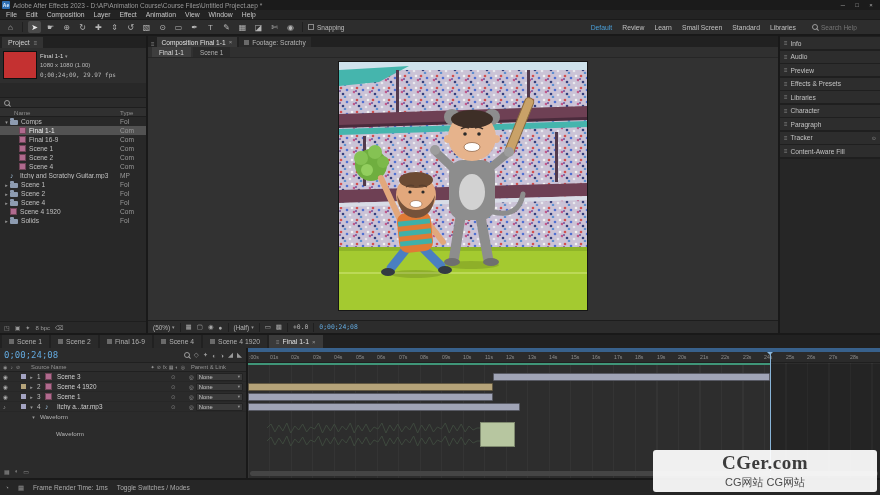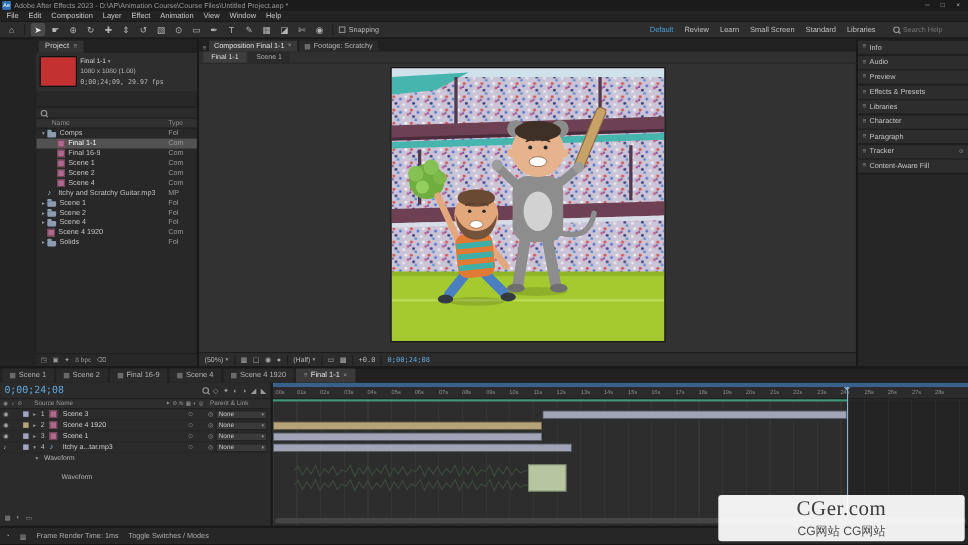--- a/index.html
+++ b/index.html
@@ -22,21 +22,21 @@
 .snap{display:flex;align-items:center;gap:3px;font-size:6.5px;color:#bdbdbd;}
 .checkbox{width:6px;height:6px;border:1px solid #8a8a8a;background:#2d2d2d;display:inline-block;}
 .ws{margin-left:auto;display:flex;align-items:center;gap:10px;font-size:6.8px;color:#c0c0c0;}
 .ws-item.active{color:#4a9fd8;}
 .search-help{display:flex;align-items:center;gap:3px;margin-left:6px;margin-right:3px;}
 .search-help input{background:transparent;border:none;outline:none;color:#9a9a9a;font-size:6.5px;width:52px;font-family:inherit;}
 .mag{width:6px;height:6px;border:1px solid #9a9a9a;border-radius:50%;position:relative;display:inline-block;flex:0 0 auto;}
 .mag::after{content:"";position:absolute;width:3px;height:1px;background:#9a9a9a;transform:rotate(45deg);right:-2px;bottom:-1px;}
 
 
-.main{position:absolute;top:36px;left:0;width:880px;height:297px;display:flex;padding-left:33px;}
+.main{position:absolute;top:36px;left:0;width:880px;height:297px;display:flex;}
 
 
 .project-panel{width:148px;background:#282828;border-right:2px solid #191919;display:flex;flex-direction:column;}
 .pp-tabs{height:12px;background:#212121;display:flex;align-items:flex-end;padding-left:2px;}
 .pp-tab{background:#333;height:11px;display:flex;align-items:center;gap:4px;padding:0 6px;font-size:7px;color:#d0d0d0;}
 .burger{color:#8a8a8a;font-size:6px;}
 .pp-preview{display:flex;gap:4px;padding:4px;background:#2e2e2e;}
 .pp-thumb{width:32px;height:26px;background:#c43131;outline:1px solid #111;flex:0 0 auto;}
 .pp-info{font-size:6px;color:#b9b9b9;line-height:1.5;}
 .pp-info .name{color:#dadada;}
@@ -134,21 +134,21 @@
 .playhead::before{content:"";position:absolute;top:0;left:-3px;border:3.5px solid transparent;border-top-color:#88b4d8;}
 .h-scroll{position:absolute;bottom:2px;left:2px;right:2px;height:5px;background:#222;border-radius:2px;}
 .h-thumb{position:absolute;top:0;left:0;width:100%;height:5px;background:#454545;border-radius:2px;}
 
 
 .statusbar{position:absolute;top:478px;left:0;width:880px;height:17px;background:#262626;border-top:2px solid #191919;display:flex;align-items:center;gap:9px;padding:0 5px;font-size:6.6px;color:#ababab;}
 .sb-ic{font-size:6.5px;color:#8f8f8f;}
 
 
 .watermark{position:absolute;right:3px;bottom:3px;width:224px;height:42px;background:rgba(255,255,255,0.93);border-radius:3px;display:flex;flex-direction:column;align-items:center;justify-content:center;z-index:50;color:#3c3c3c;}
-.wm1{font-size:19px;font-weight:normal;letter-spacing:0.5px;font-family:"Liberation Serif","DejaVu Serif",serif;}
+.wm1{font-size:19px;font-weight:bold;letter-spacing:0.5px;font-family:"Liberation Serif","DejaVu Serif",serif;}
 .wm2{font-size:11px;color:#4a4a4a;margin-top:1px;}
 </style>
 </head>
 <body>
 
 <div class="app">
 
   <div class="titlebar">
     <span class="logo">Ae</span>
     <span>Adobe After Effects 2023 - D:\AP\Animation Course\Course Files\Untitled Project.aep *</span>

